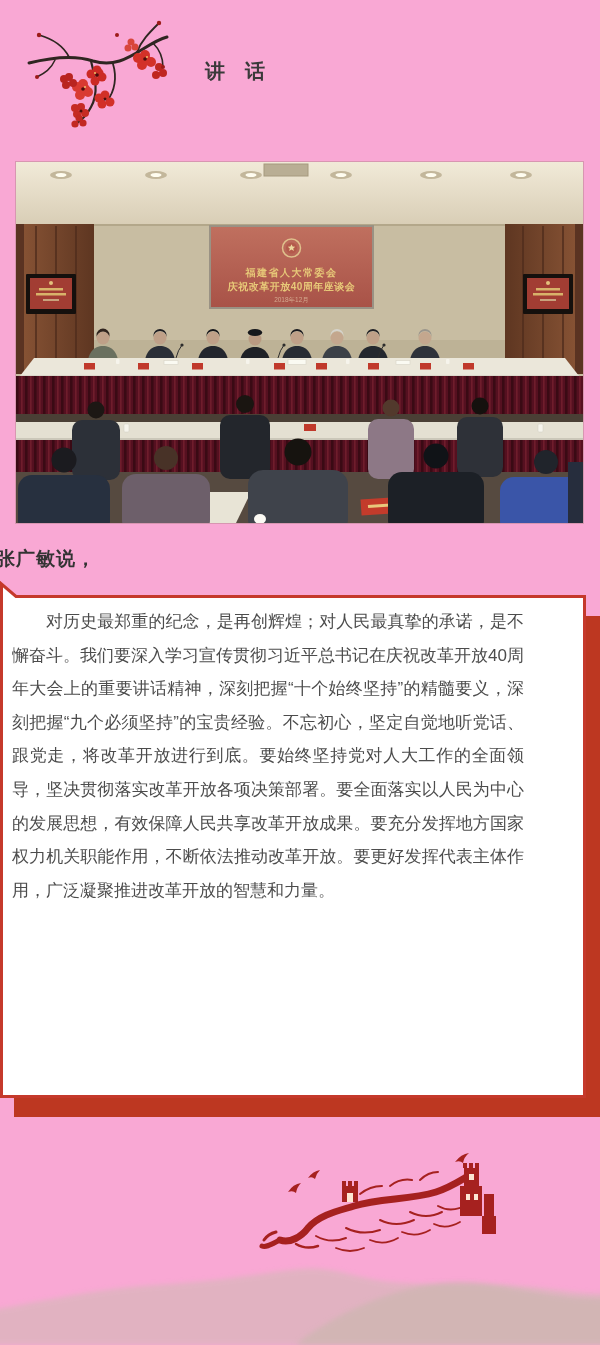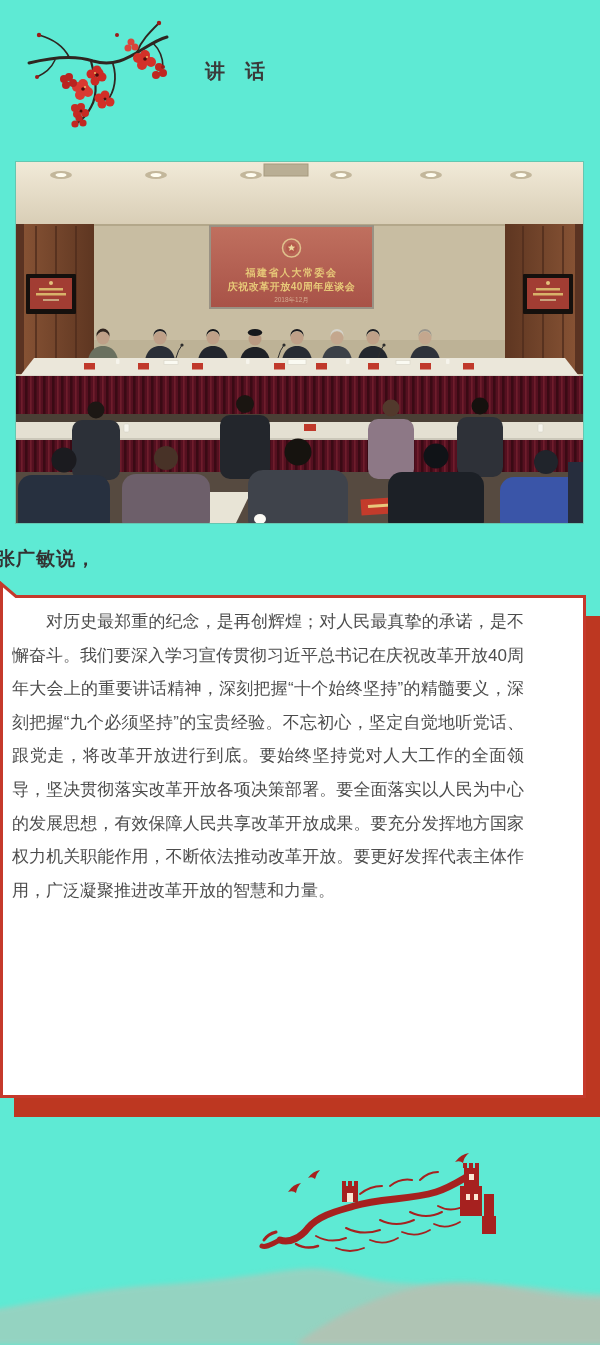--- a/index.html
+++ b/index.html
@@ -1,19 +1,19 @@
 <!DOCTYPE html>
 <html><head>
 <meta charset="utf-8">
 <style>
   html,body{margin:0;padding:0;}
   .page{
     position:relative;
     width:600px;height:1345px;
-    background:#5eead4;
+    background:#f9a8d4;
     overflow:hidden;
     font-family:"Liberation Sans","DejaVu Sans",sans-serif;
   }
   .plum{position:absolute;left:25px;top:15px;width:150px;height:115px;}
   .page-title{
     position:absolute;left:205px;top:58px;
     font-size:20px;font-weight:bold;color:#3a3a3a;
   }
   .photo{
     position:absolute;left:16px;top:162px;width:567px;height:361px;

